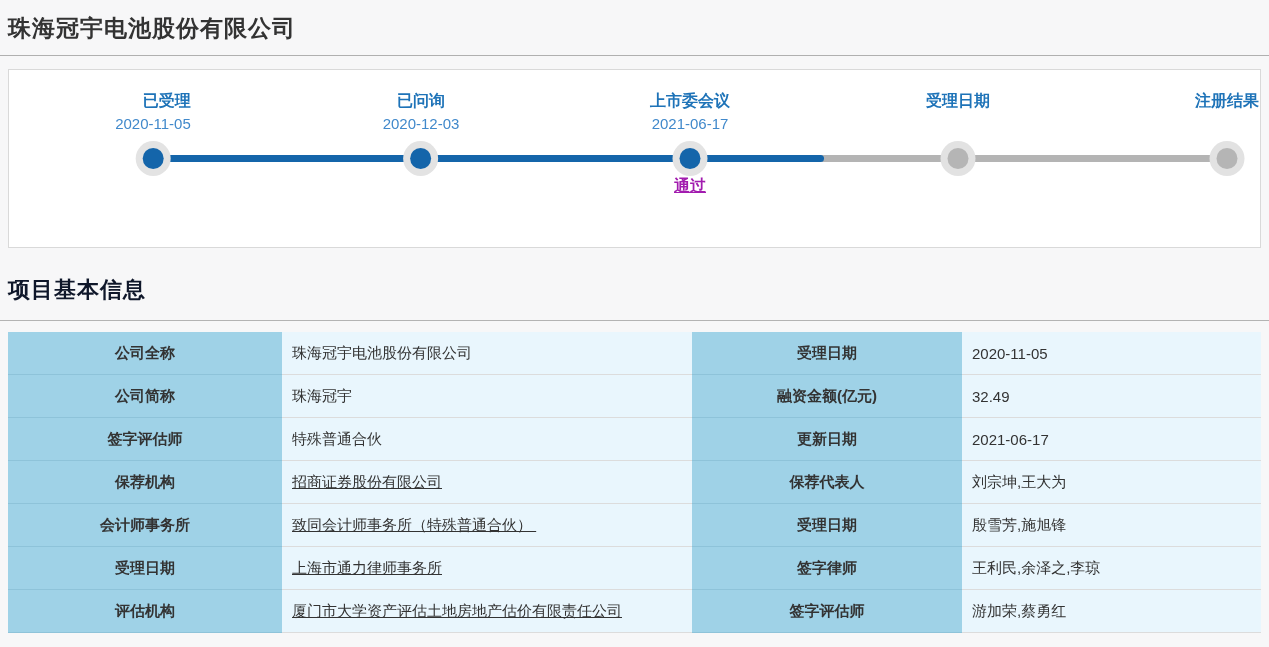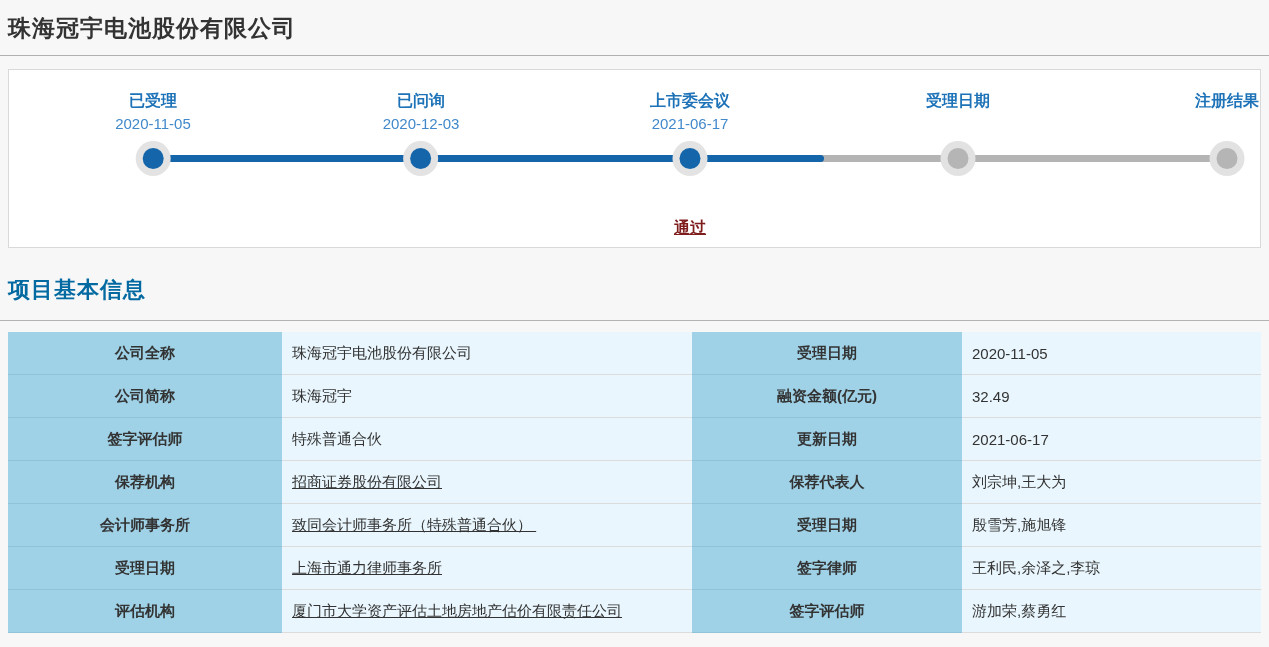--- a/index.html
+++ b/index.html
@@ -19,21 +19,21 @@
     font-weight: 600;
     color: #333;
     border-bottom: 1px solid #b0b0b0;
     letter-spacing: 1px;
   }
   h2.section-title {
     margin: 27px 0 0 0;
     padding: 0 8px 15px 8px;
     font-size: 22px;
     font-weight: 600;
-    color: #0369a1;
+    color: #0f172a;
     border-bottom: 1px solid #b3b3b3;
     letter-spacing: 1px;
   }
   
   .timeline-box {
     position: relative;
     margin: 13px 8px 0 8px;
     height: 179px;
     background: #ffffff;
     border: 1px solid #d9d9d9;
@@ -73,24 +73,23 @@
     border-radius: 50%;
   }
   .tl-dot.active   { background: #1465aa; box-shadow: 0 0 0 7px #e3e3e3; }
   .tl-dot.inactive { background: #b5b5b5; box-shadow: 0 0 0 7px #e2e2e2; }
   .tl-note {
     position: absolute;
     top: 106px; left: 50%;
     transform: translateX(-50%);
     font-size: 16px;
     font-weight: bold;
-    color: #7f1d1d;
+    color: #a21caf;
     text-decoration: underline;
     cursor: pointer;
-    margin-top: 42px;
   }
   
   .info-table {
     display: grid;
     grid-template-columns: 274px 410px 270px 299px;
     margin: 11px 8px 0 8px;
   }
   .info-row { display: contents; }
   .cell {
     min-height: 43px;
@@ -119,21 +118,21 @@
 </style>
 </head>
 <body>
 
 <h1 class="page-title">珠海冠宇电池股份有限公司</h1>
 
 <div class="timeline-box">
   <div class="tl-line base"></div>
   <div class="tl-line active"></div>
   <div id="tl-stages">
-  <div class="tl-stage" style="left: 144px;">
+  <div class="tl-stage" style="left: 144px; text-align: right;">
     <div class="tl-label">已受理</div>
     <div class="tl-date">2020-11-05</div>
     <div class="tl-dot active"></div>
   </div>
 
   <div class="tl-stage" style="left: 412px;">
     <div class="tl-label">已问询</div>
     <div class="tl-date">2020-12-03</div>
     <div class="tl-dot active"></div>
   </div>

